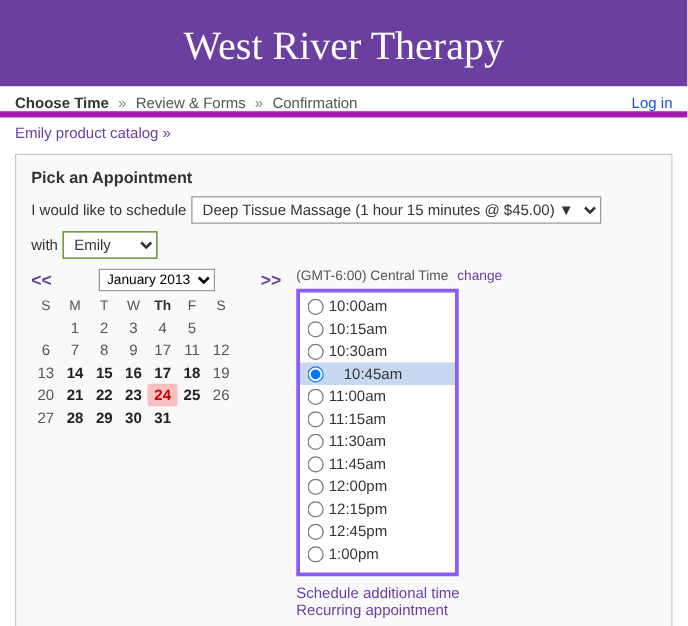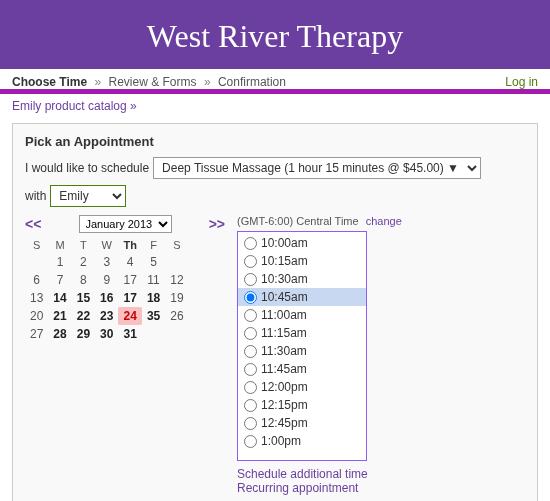--- a/index.html
+++ b/index.html
@@ -33,21 +33,21 @@
     .breadcrumb .active {
       font-weight: bold;
       color: #333;
     }
     .breadcrumb .sep {
       color: #888;
       margin: 0 4px;
     }
     .login-link {
       font-size: 12px;
-      color: #4d7c0f;
+      color: #1d4ed8;
       text-decoration: none;
     }
 
     
     .view-catalog {
       padding: 4px 12px 6px;
       display: block;
     }
     .view-catalog a {
       color: #6b3fa0;
@@ -171,37 +171,38 @@
       color: #555;
       margin-bottom: 4px;
     }
     .time-header .change-link {
       color: #6b3fa0;
       text-decoration: none;
       margin-left: 4px;
     }
 
     .time-list-container {
-      border: 1px solid #8b5cf6;
+      border: 3px solid #8b5cf6;
       width: 130px;
       height: 230px;
       overflow-y: scroll;
       background: #fff;
       padding: 2px 0;
     }
     .time-item {
       display: flex;
       align-items: center;
       padding: 2px 6px;
       font-size: 12px;
       cursor: pointer;
       white-space: nowrap;
     }
     .time-item.selected {
       background: #c8d8f0;
+      gap: 12px;
     }
     .time-item input[type="radio"] {
       margin-right: 4px;
       cursor: pointer;
     }
 
     .bottom-links {
       margin-top: 6px;
       font-size: 12px;
     }
@@ -299,21 +300,21 @@
                 <td class="bold">17</td>
                 <td class="bold">18</td>
                 <td>19</td>
               </tr>
               <tr>
                 <td>20</td>
                 <td class="bold">21</td>
                 <td class="bold">22</td>
                 <td class="bold">23</td>
                 <td class="bold today">24</td>
-                <td class="bold">35</td>
+                <td class="bold">25</td>
                 <td>26</td>
               </tr>
               <tr>
                 <td>27</td>
                 <td class="bold">28</td>
                 <td class="bold">29</td>
                 <td class="bold">30</td>
                 <td class="bold">31</td>
                 <td class="empty"></td>
                 <td class="empty"></td>

